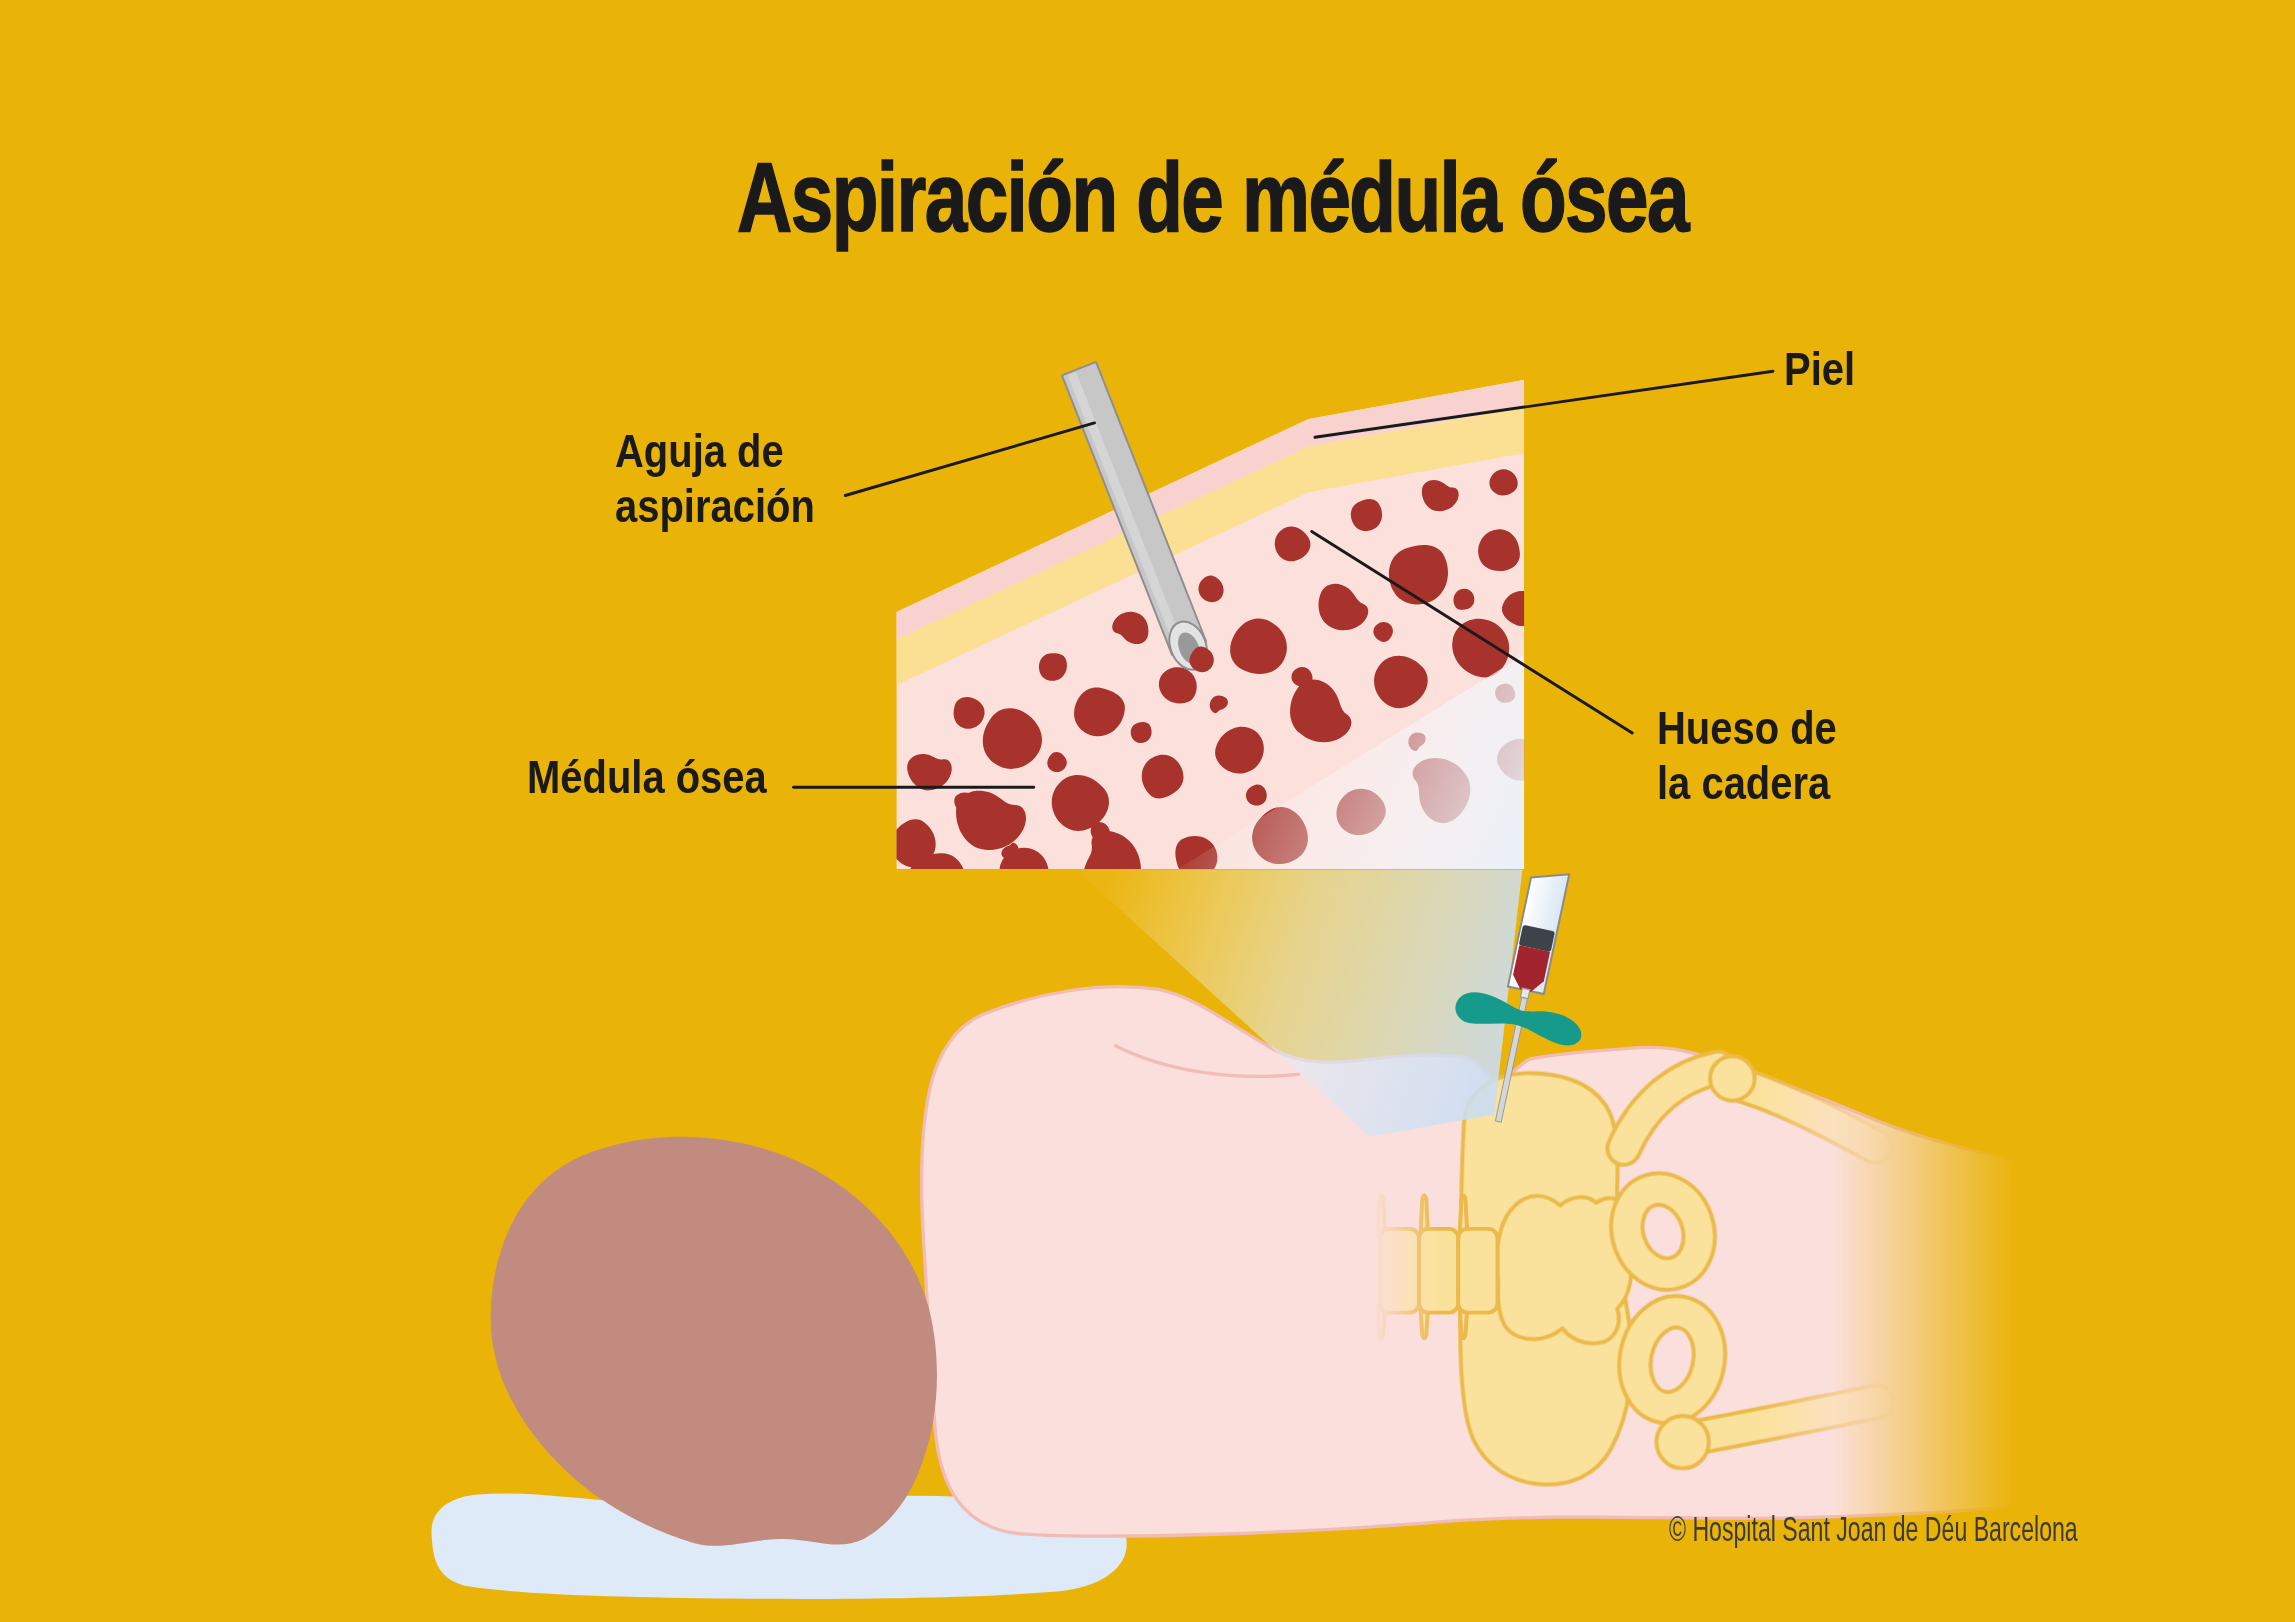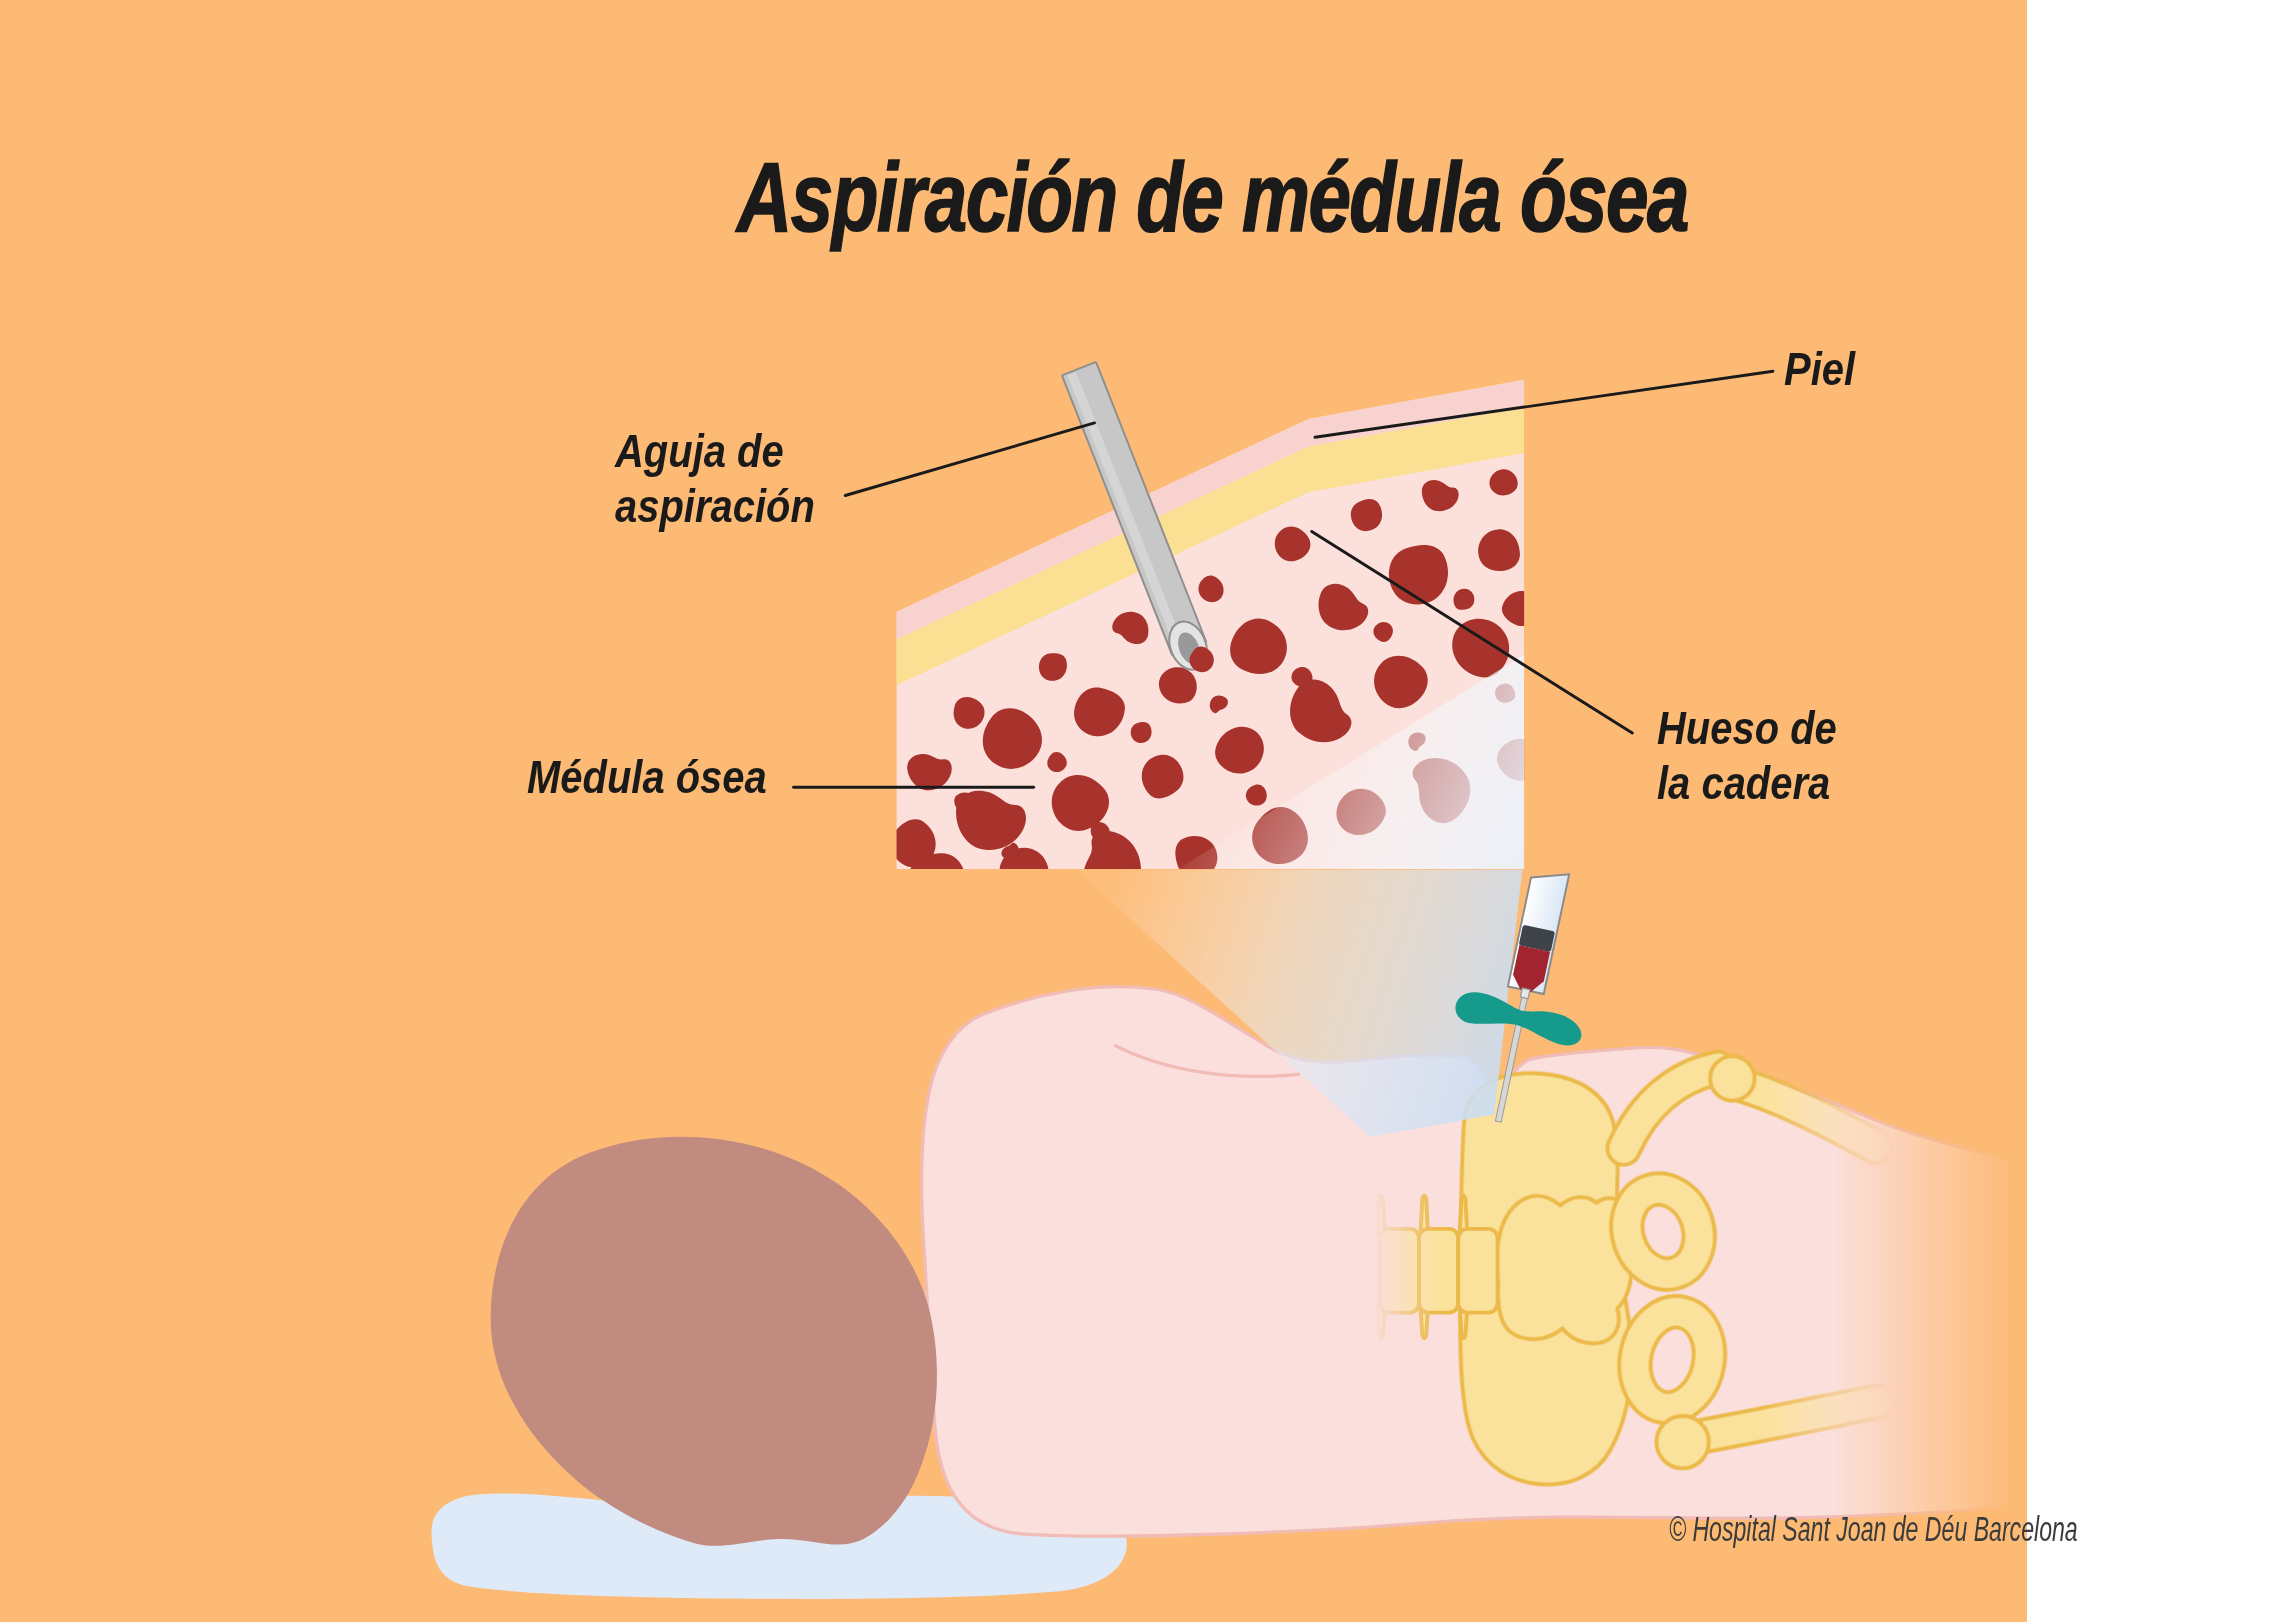--- a/index.html
+++ b/index.html
@@ -16,22 +16,22 @@
     --hair-brown:#C28B80;
     --pillow-blue:#DEEAF8;
     --bone-yellow:#FBE29C;
     --bone-yellow-line:#EBBA4A;
     --blood-red:#A2242E;
     --plunger-dark:#3E4249;
     --grip-teal:#169A8B;
     --credit-color:#3b3b3b;
   }
   html,body{margin:0;padding:0;width:2295px;height:1623px;background:#ffffff;overflow:hidden;}
-  #stage{position:relative;width:2027px;height:1623px;background:#fdba74;
-         font-family:"Liberation Sans", sans-serif;font-style:italic;}
+  #stage{position:relative;width:2295px;height:1623px;background:#eab308;
+         font-family:"Liberation Sans", sans-serif;}
   svg{position:absolute;left:0;top:0;}
   .txt{position:absolute;color:var(--title-color);font-weight:700;white-space:pre;}
   .title{left:133px;top:148px;width:2159px;text-align:center;font-size:98px;line-height:1;
          letter-spacing:-2px;transform:scaleX(.78);transform-origin:50% 0;
          -webkit-text-stroke:1.6px var(--title-color);}
   .lbl{font-size:47px;line-height:1.16;transform:scaleX(.85);transform-origin:left top;}
   .lbl-aguja{left:615px;top:424px;}
   .lbl-piel{left:1784px;top:342px;}
   .lbl-hueso{left:1657px;top:701px;}
   .lbl-medula{left:527px;top:750px;}

